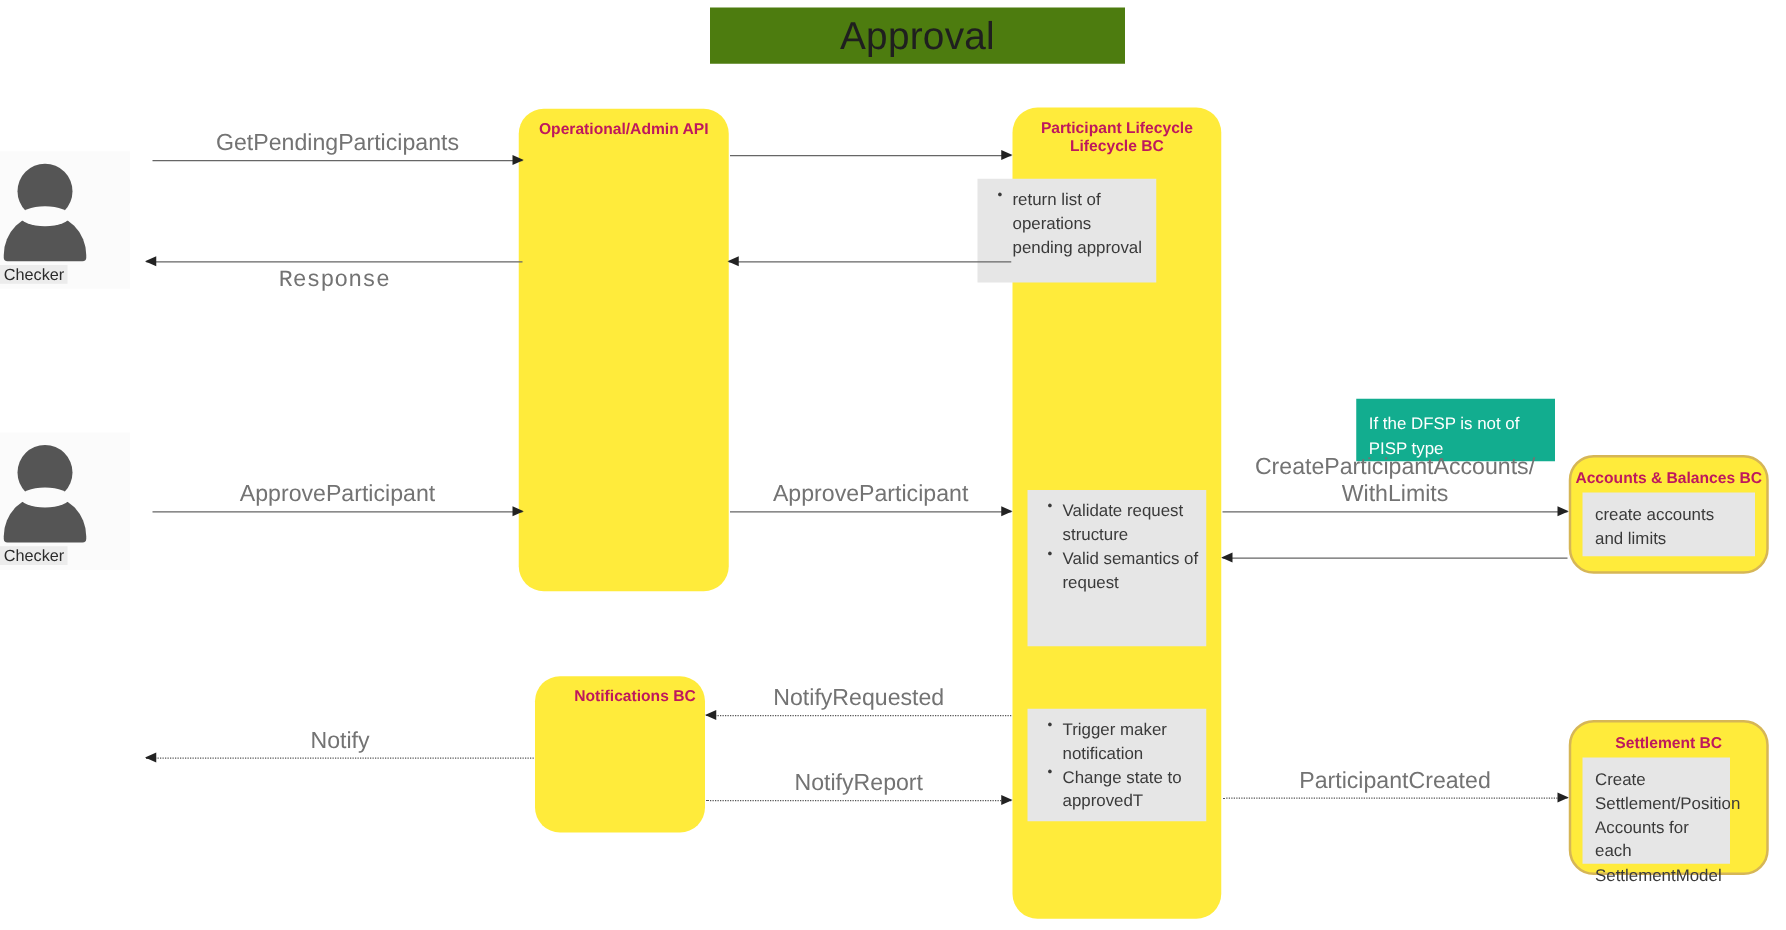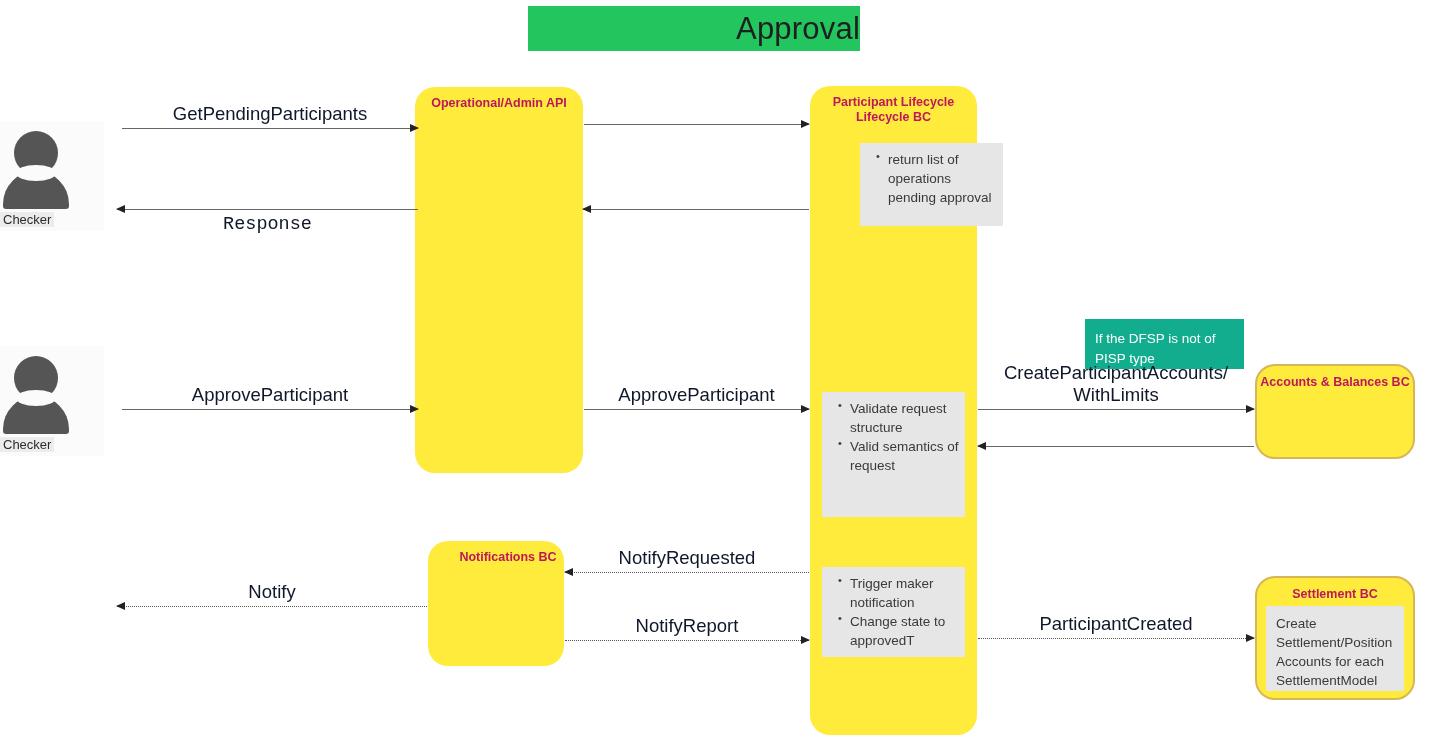--- a/index.html
+++ b/index.html
@@ -17,28 +17,28 @@
   }
   .canvas {
     position: absolute;
     left: 0; top: 0;
     width: 1429px;
     height: 744px;
   }
   
   .title-banner {
     position: absolute;
-    left: 528px;
+    left: 568px;
     top: 6px;
     width: 332px;
     height: 45px;
-    background: #22c55e;
+    background: #4d7c0f;
     display: flex;
     align-items: center;
-    justify-content: flex-end;
+    justify-content: center;
   }
   .title-banner .title-text {
     font-size: 31px;
     color: #1f1f1f;
     font-weight: 400;
     letter-spacing: 0.2px;
   }
   
   .actor {
     position: absolute;
@@ -176,21 +176,21 @@
   .msg .head.left {
     left: -1px;
     border-right: 9px solid #222222;
   }
   .msg .caption {
     position: absolute;
     bottom: 5px;
     width: 100%;
     text-align: center;
     font-size: 18.5px;
-    color: #0f172a;
+    color: #737373;
     line-height: 1.15;
     white-space: pre-line;
   }
   .msg .caption.below {
     bottom: auto;
     top: 5px;
   }
 </style>
 </head>
 <body>
@@ -233,42 +233,43 @@
   </div>
 
   <div class="lifeline border" style="left:1255px; top:364px; width:160px; height:95px;">
     <div class="lifeline-title">Accounts &amp; Balances BC</div>
   </div>
 
   <div class="lifeline border" style="left:1255px; top:576px; width:160px; height:124px;">
     <div class="lifeline-title">Settlement BC</div>
   </div>
 
-  <div class="note" style="position:absolute; left:860px; top:143px; width:143px; height:83px; padding:7px 4px 0 0;">
+  <div class="note" style="position:absolute; left:782px; top:143px; width:143px; height:83px; padding:7px 4px 0 0;">
     <ul>
       <li>return list of operations pending approval</li>
     </ul>
   </div>
 
   <div class="note" style="position:absolute; left:822px; top:392px; width:143px; height:125px; padding:7px 4px 0 0;">
     <ul>
       <li>Validate request structure</li>
       <li>Valid semantics of request</li>
     </ul>
   </div>
 
   <div class="note" style="position:absolute; left:822px; top:567px; width:143px; height:90px; padding:7px 4px 0 0;">
     <ul>
       <li>Trigger maker notification</li>
       <li>Change state to approvedT</li>
     </ul>
   </div>
 
-
-  <div class="note plain" style="position:absolute; left:1266px; top:606px; width:138px; height:85px;">Create Settlement/Position Accounts for each SettlementModel</div>
+  <div class="note plain" style="position:absolute; left:1266px; top:394px; width:138px; height:51px;">create accounts and limits</div>
+
+  <div class="note plain" style="position:absolute; left:1266px; top:606px; width:118px; height:85px;">Create Settlement/Position Accounts for each SettlementModel</div>
 
   <div class="cond-note" style="left:1085px; top:291px; width:159px; height:50px;">If the DFSP is not of PISP type</div>
 
   <div class="msg" style="left:122px; top:128px; width:296px;">
     <div class="line"></div>
     <div class="head right"></div>
     <div class="caption">GetPendingParticipants</div>
   </div>
 
   <div class="msg" style="left:584px; top:124px; width:225px;">

